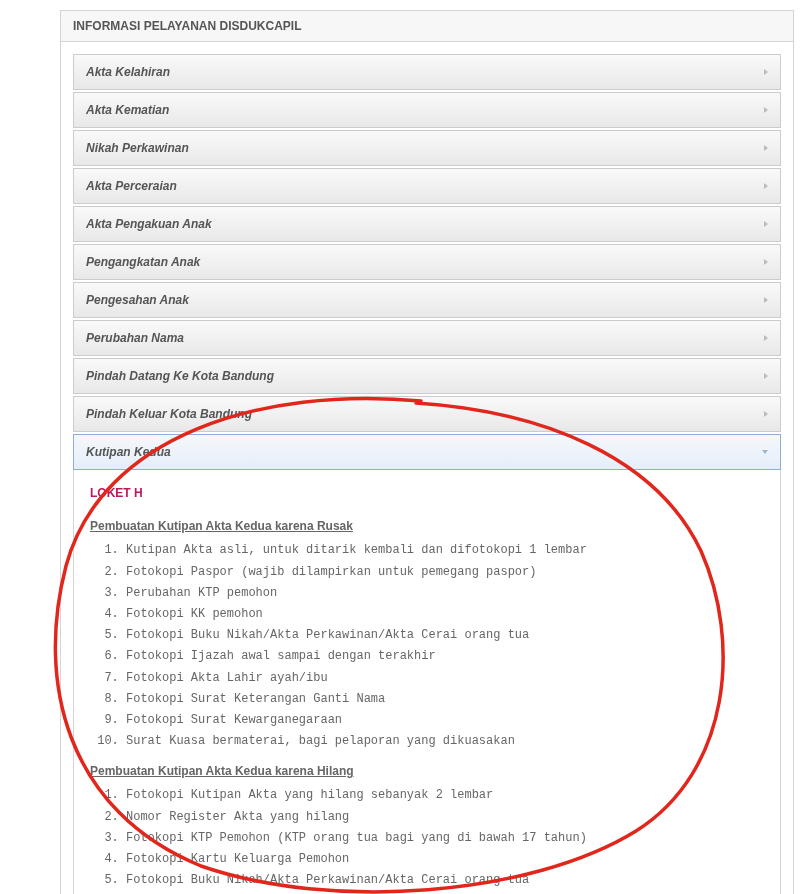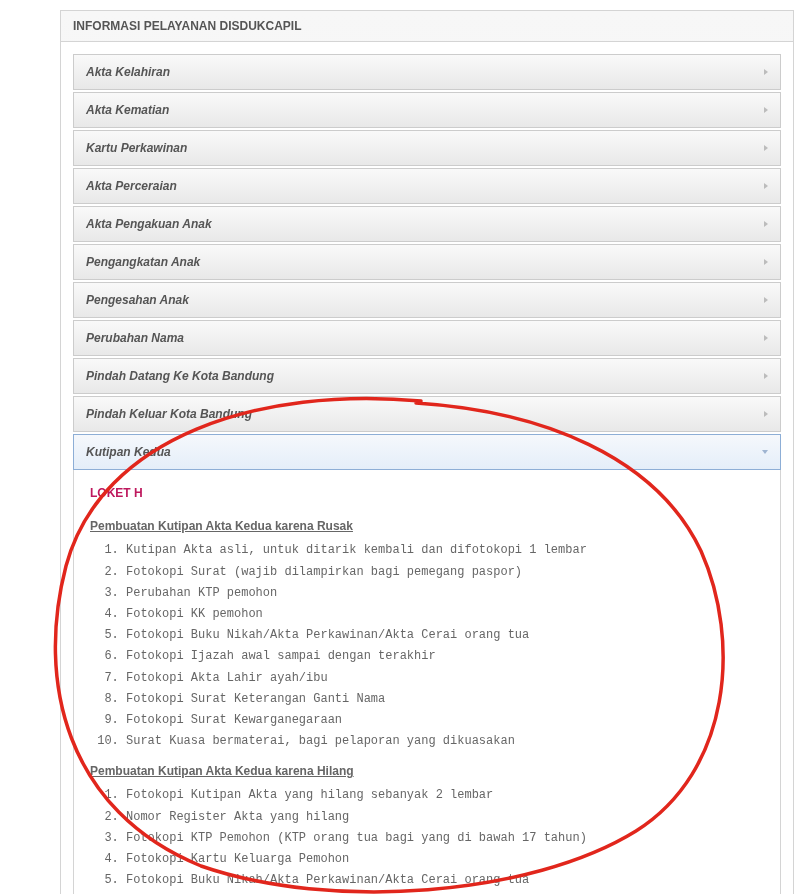--- a/index.html
+++ b/index.html
@@ -112,21 +112,21 @@
       </div>
     </div>
     <div class="accordion-item">
       <div class="accordion-header">
         <span>Akta Kematian</span>
         <span class="chevron"></span>
       </div>
     </div>
     <div class="accordion-item">
       <div class="accordion-header">
-        <span>Kartu Perkawinan</span>
+        <span>Nikah Perkawinan</span>
         <span class="chevron"></span>
       </div>
     </div>
     <div class="accordion-item">
       <div class="accordion-header">
         <span>Akta Perceraian</span>
         <span class="chevron"></span>
       </div>
     </div>
     <div class="accordion-item">
@@ -171,21 +171,21 @@
         <span class="chevron down"></span>
       </div>
     </div>
 
     <div class="accordion-content">
       <div class="loket">LOKET H</div>
 
       <div class="section-title">Pembuatan Kutipan Akta Kedua karena Rusak</div>
       <ol>
         <li>Kutipan Akta asli, untuk ditarik kembali dan difotokopi 1 lembar</li>
-        <li>Fotokopi Surat (wajib dilampirkan bagi pemegang paspor)</li>
+        <li>Fotokopi Paspor (wajib dilampirkan untuk pemegang paspor)</li>
         <li>Perubahan KTP pemohon</li>
         <li>Fotokopi KK pemohon</li>
         <li>Fotokopi Buku Nikah/Akta Perkawinan/Akta Cerai orang tua</li>
         <li>Fotokopi Ijazah awal sampai dengan terakhir</li>
         <li>Fotokopi Akta Lahir ayah/ibu</li>
         <li>Fotokopi Surat Keterangan Ganti Nama</li>
         <li>Fotokopi Surat Kewarganegaraan</li>
         <li>Surat Kuasa bermaterai, bagi pelaporan yang dikuasakan</li>
       </ol>
 

